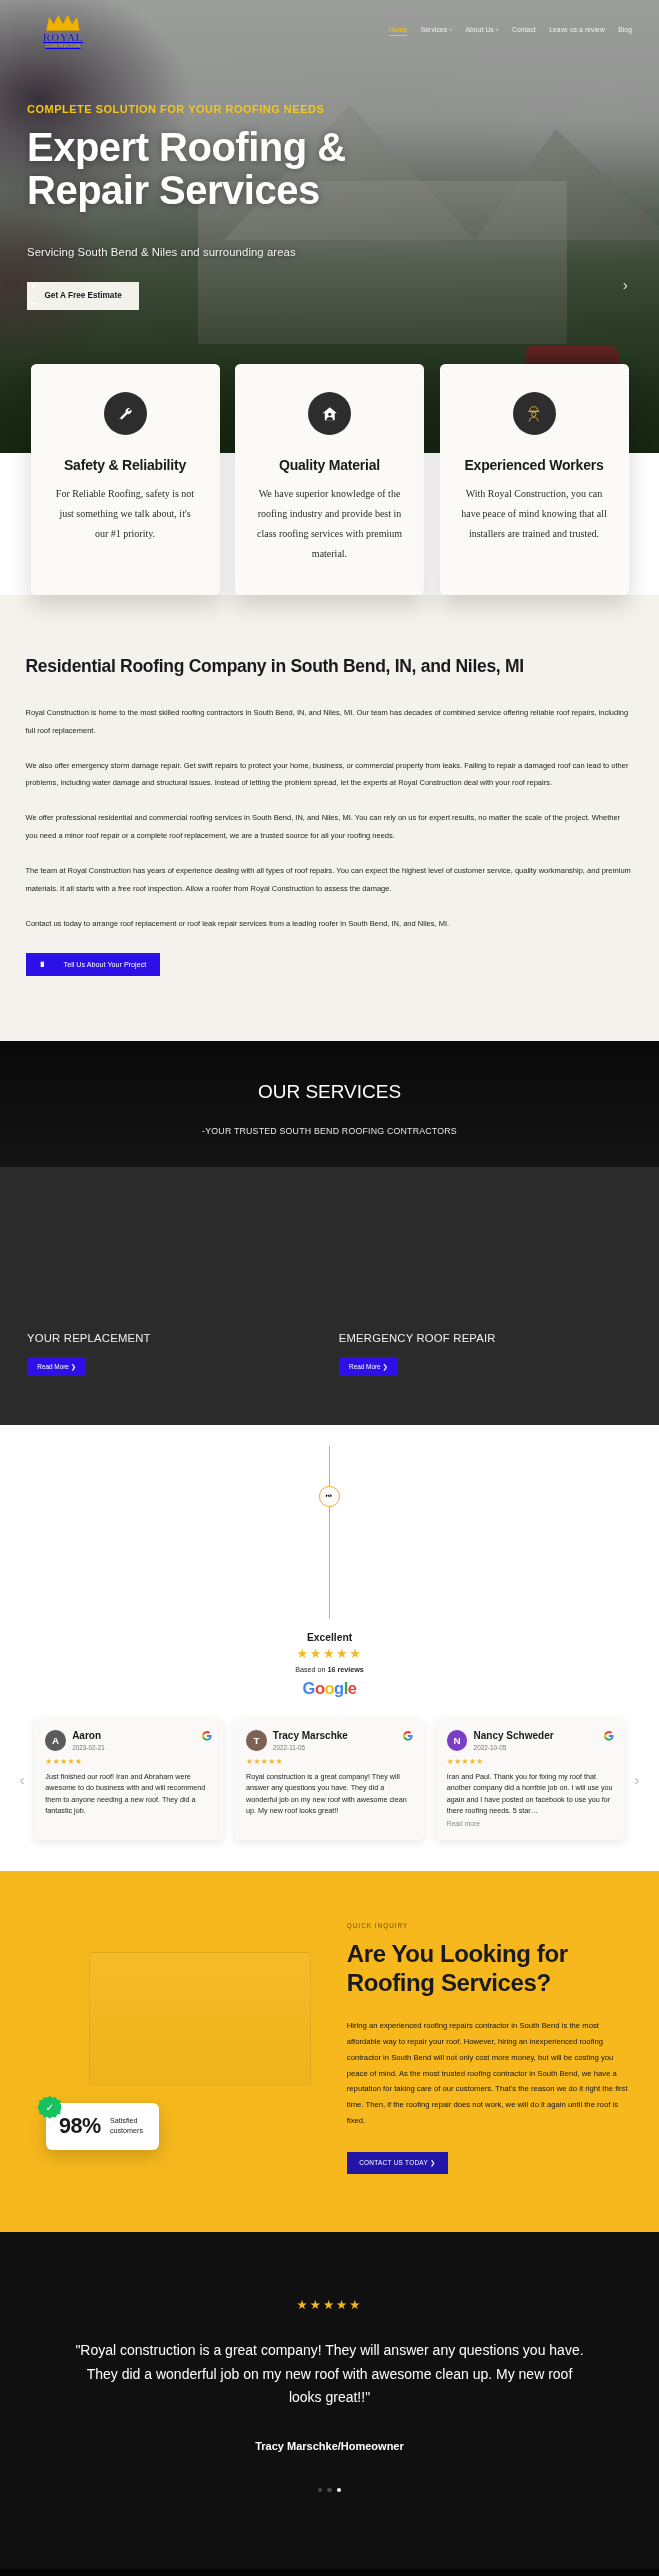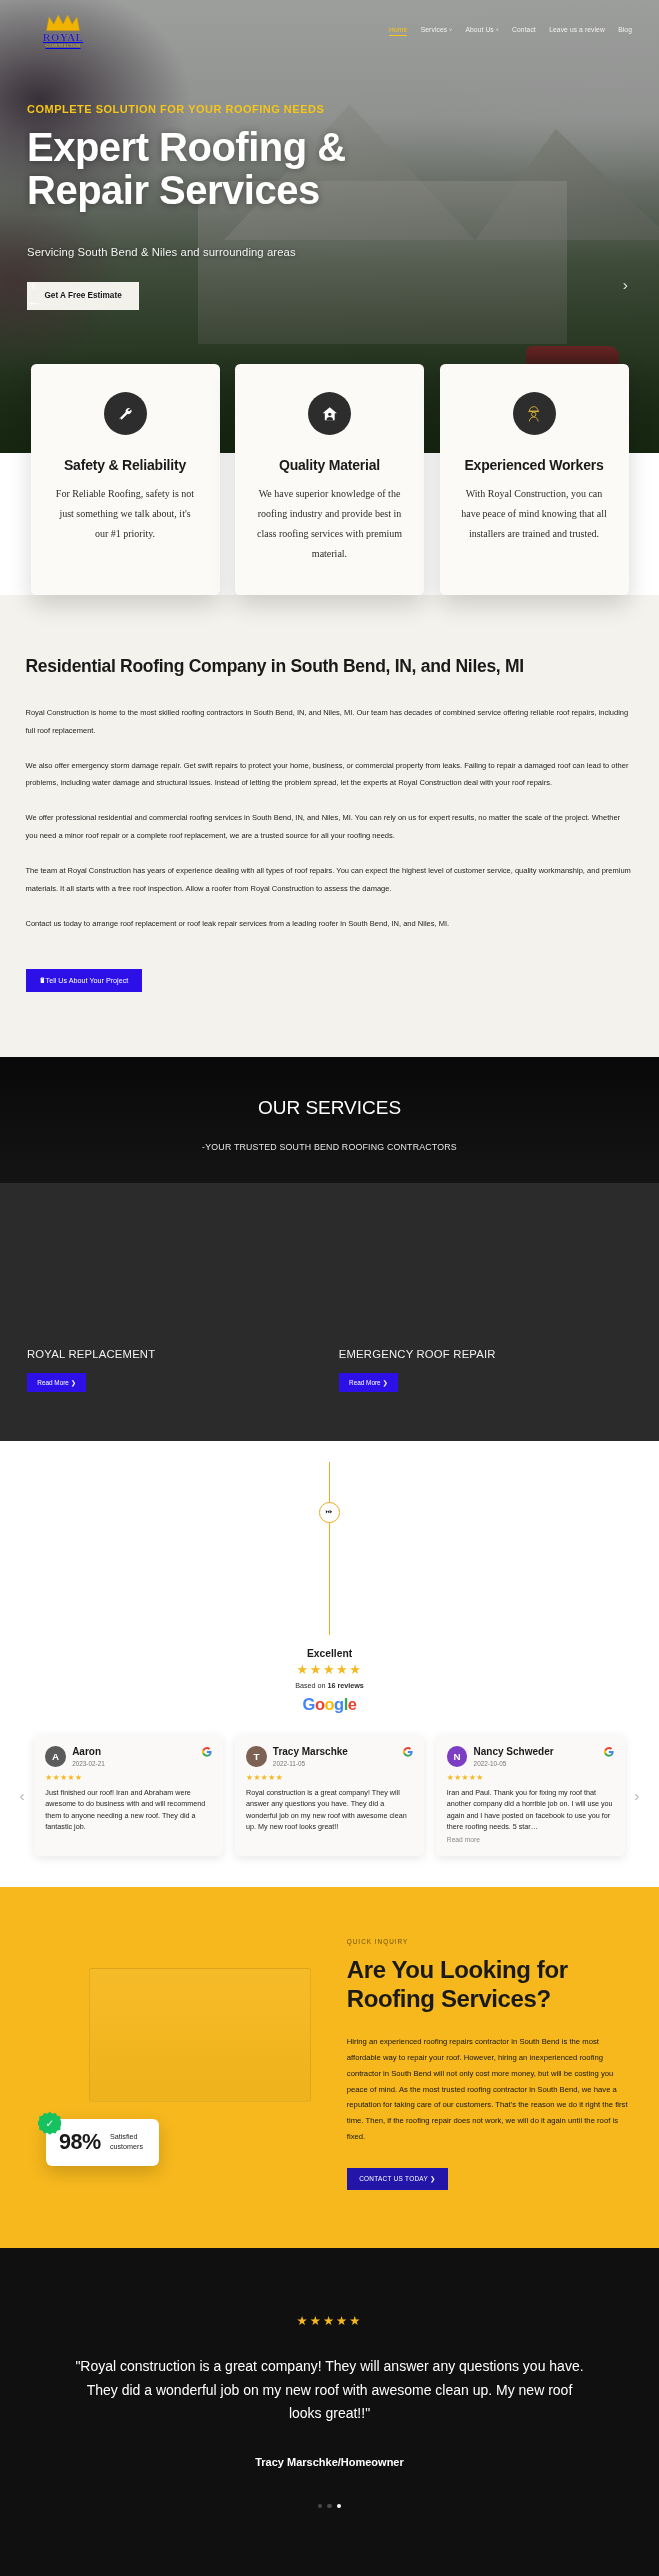--- a/index.html
+++ b/index.html
@@ -107,22 +107,22 @@
   }
   .fcard h3{ font-size:14px; font-weight:bold; margin-bottom:11.3px; letter-spacing:-0.2px; }
   .fcard p{ font-size:10px; line-height:2.0; color:#2b2b2b;font-family:Liberation Serif, serif; }
 
   
   .about{ background:#f4f2ec; padding:61px 0 65px; }
   .about-inner{ width:608px; margin:0 auto; }
   .about h2{ font-size:17.5px; font-weight:bold; letter-spacing:-0.3px; margin-bottom:27px; }
   .about p{ font-size:7.5px; line-height:2.35; margin-bottom:17.5px; color:#1e1e1e; }
   .btn-blue{
-    display:inline-flex; align-items:flex-start; gap:0; background:#2d0fe8; color:#fff;
-    font-size:7.2px; padding:7.2px 13.4px; border:none; cursor:pointer; margin-top:19px;
+    display:inline-flex; align-items:flex-start; gap:18px; background:#2d0fe8; color:#fff;
+    font-size:7.2px; padding:7.2px 13.4px; border:none; cursor:pointer; margin-top:3px;
   }
 
   
   .services-head{
     background:linear-gradient(180deg,#090909,#141414);
     text-align:center; padding:40px 0 31px;
   }
   .services-head h2{ color:#fff; font-size:19px; font-weight:normal; letter-spacing:0; }
   .services-head p{ color:#e6e6e6; font-size:8.8px; margin-top:23px; letter-spacing:0.2px; }
   .services-grid{
@@ -331,21 +331,21 @@
     </div>
   </section>
 
   <section>
     <div class="services-head">
       <h2>OUR SERVICES</h2>
       <p>-YOUR TRUSTED SOUTH BEND ROOFING CONTRACTORS</p>
     </div>
     <div class="services-grid">
       <article class="scard">
-        <h3>ROYAL REPLACEMENT</h3>
+        <h3>YOUR REPLACEMENT</h3>
         <button class="btn-read">Read More ❯</button>
       </article>
       <article class="scard">
         <h3>EMERGENCY ROOF REPAIR</h3>
         <button class="btn-read">Read More ❯</button>
       </article>
     </div>
   </section>
 
   <section class="reviews">

